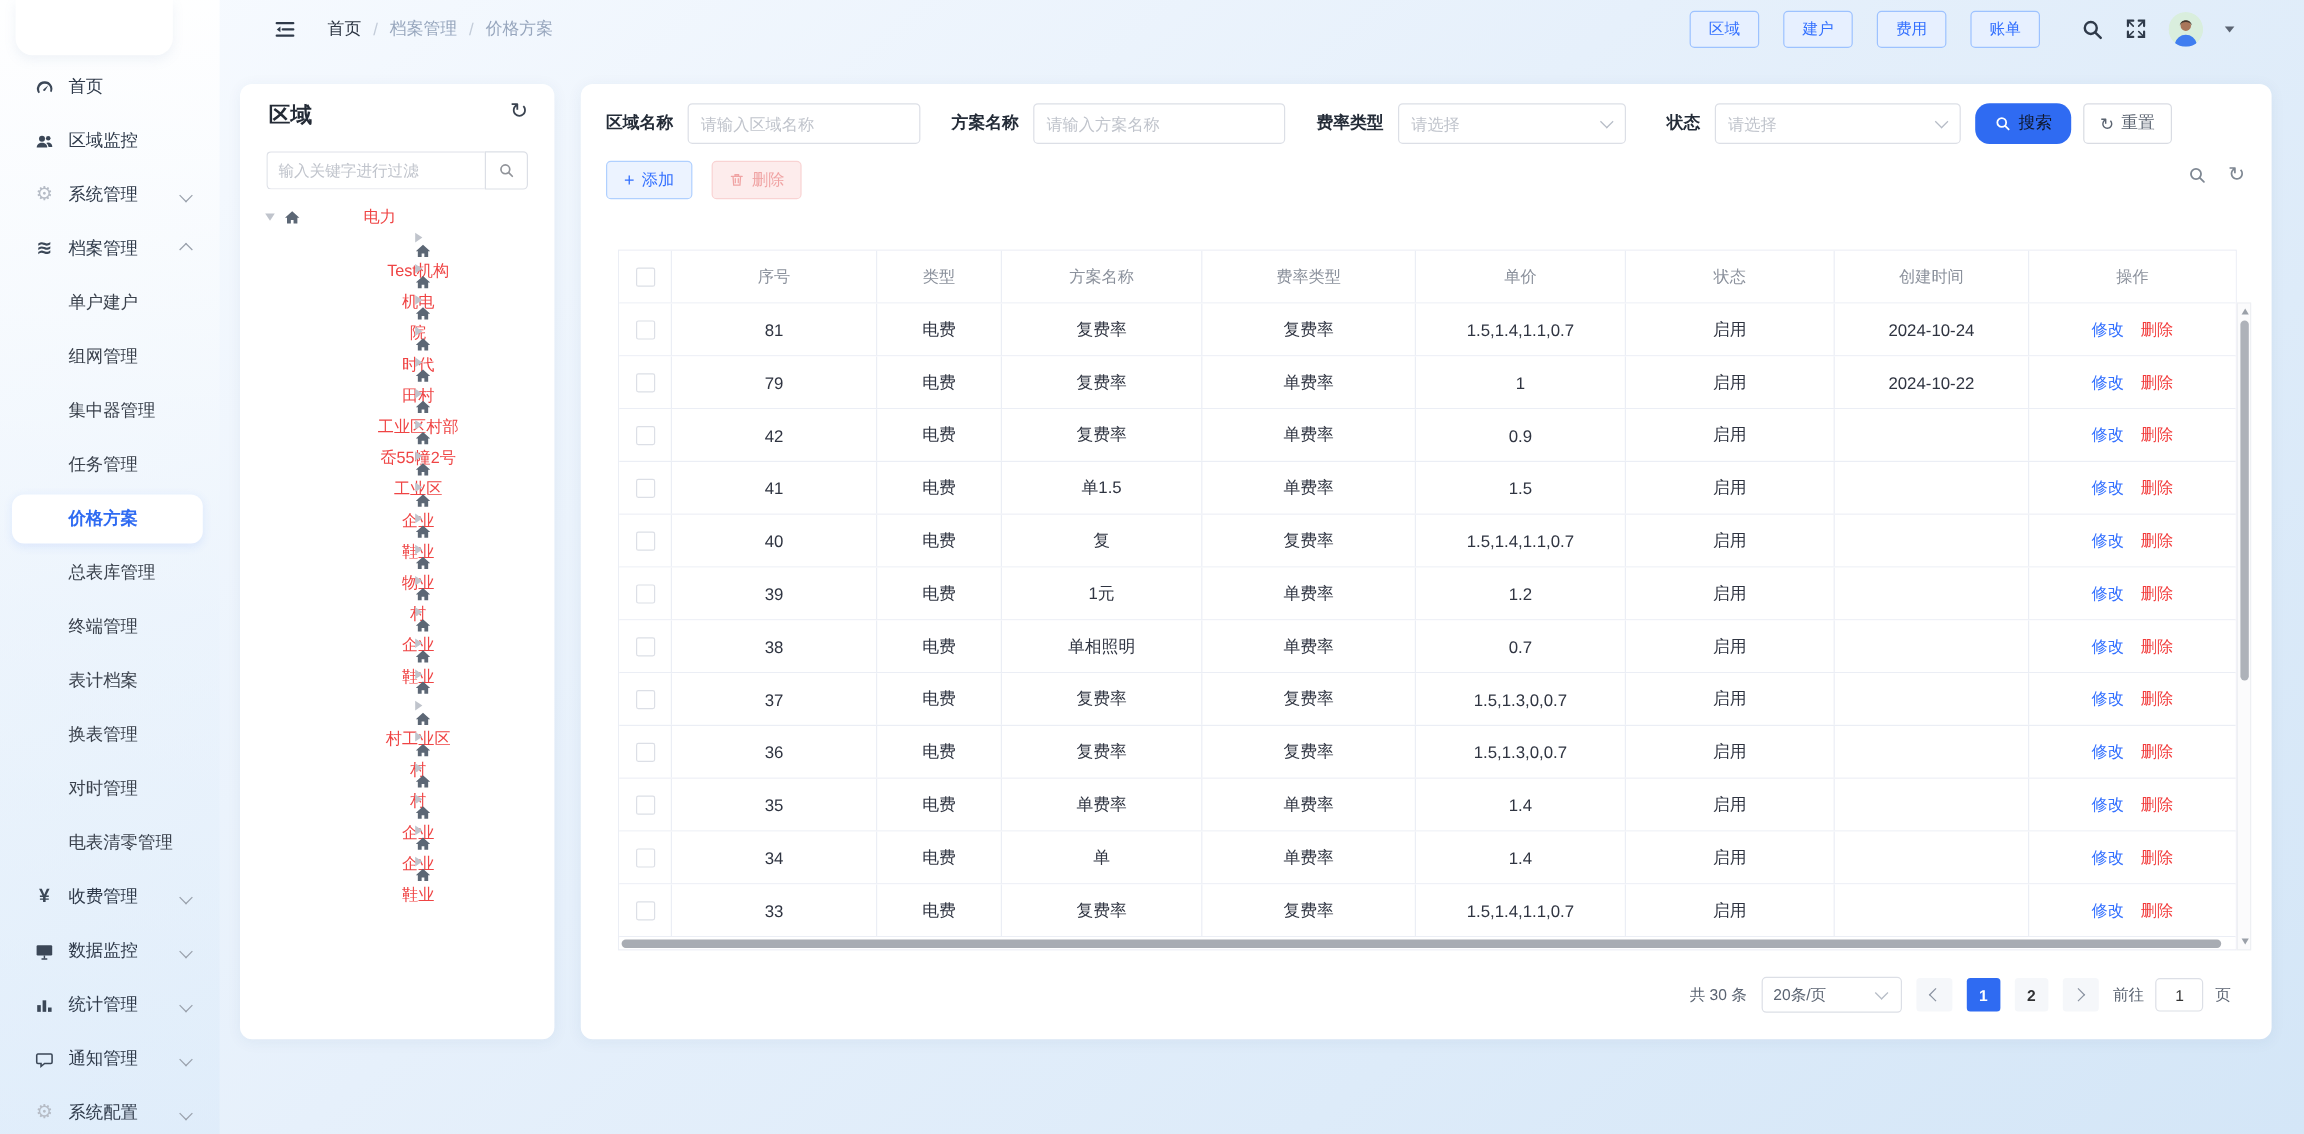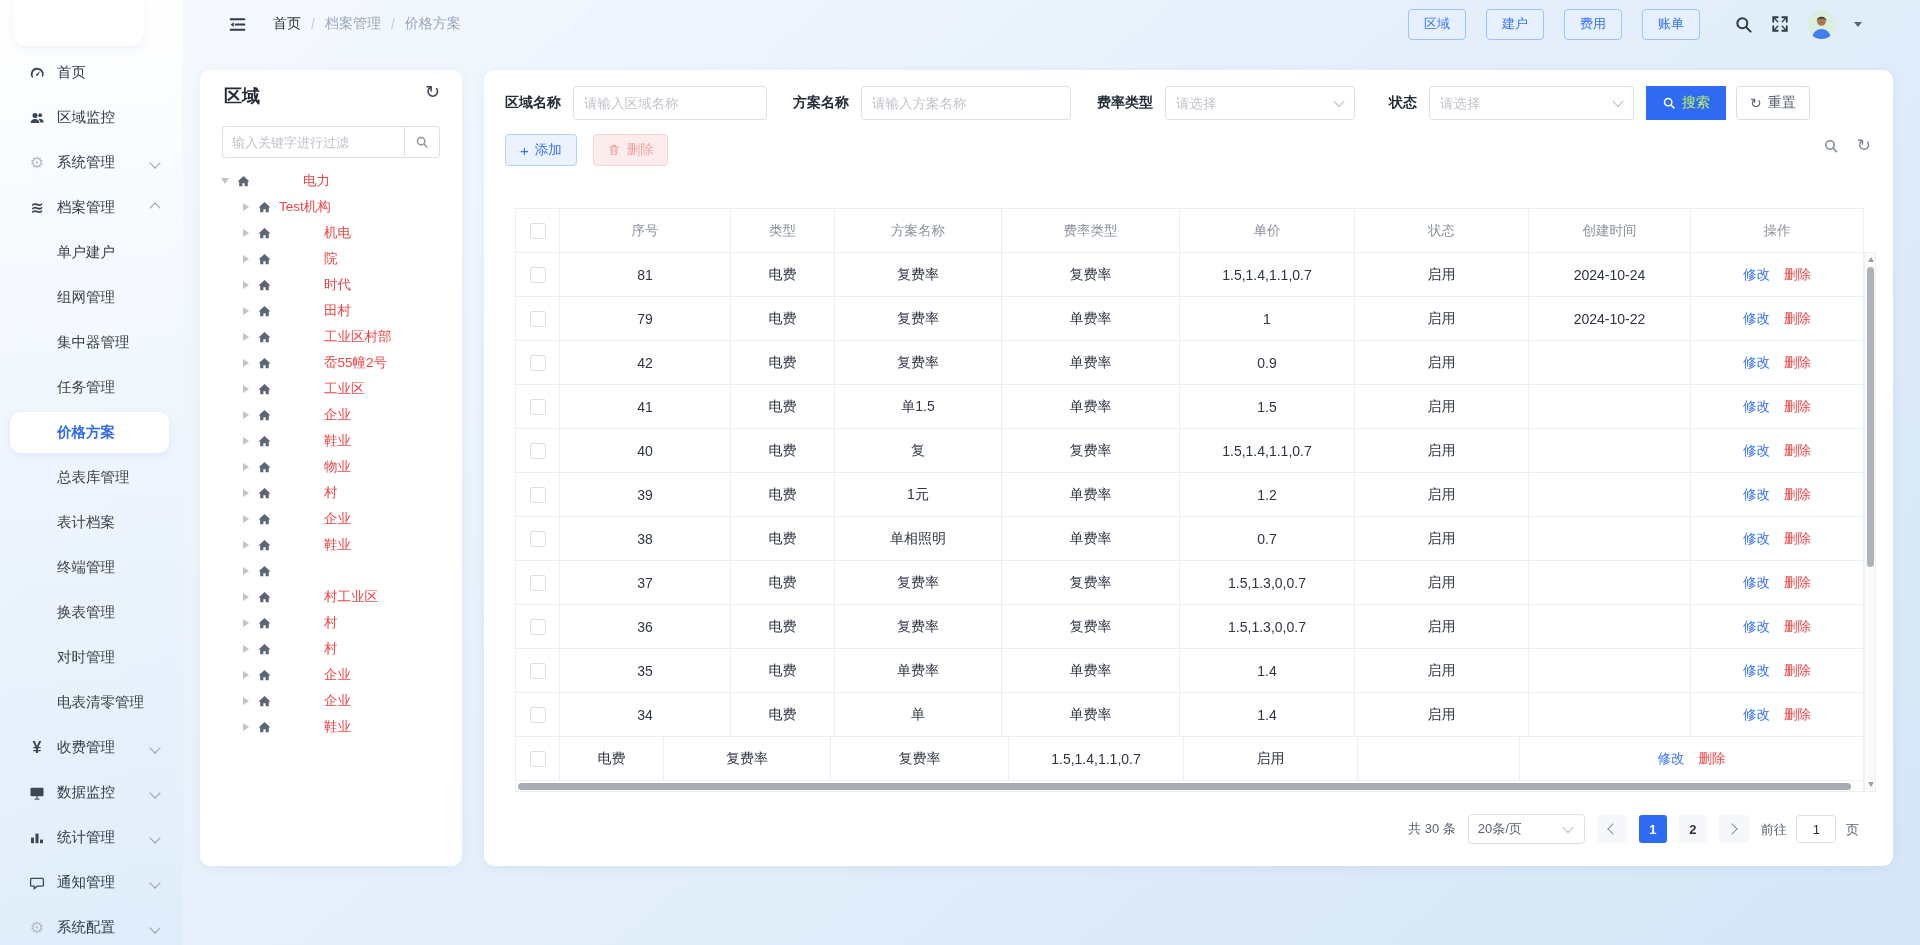--- a/index.html
+++ b/index.html
@@ -50,21 +50,21 @@
   .region-refresh{position:absolute;right:22px;top:13px;font-size:18px;color:#3a4350;cursor:pointer;}
   .region-search{position:absolute;left:22px;right:22px;top:56px;height:32px;display:flex;}
   .region-search input{flex:1;min-width:0;height:32px;border:1px solid #dcdfe6;border-right:none;
     border-radius:4px 0 0 4px;padding:0 9px;font-size:13px;color:#4c1d95;outline:none;box-sizing:border-box;
     font-family:inherit;}
   .region-search .sbtn{width:34px;border:1px solid #dcdfe6;border-radius:0 4px 4px 0;background:#fff;
     display:flex;align-items:center;justify-content:center;cursor:pointer;}
   input::placeholder{color:#c0c4cc;}
   .tree{position:absolute;left:16px;top:98px;right:8px;bottom:8px;overflow:hidden;}
   .tree-row{height:26px;display:flex;align-items:center;padding-left:6px;cursor:pointer;}
-  .tree-row.child{padding-left:27px;}
+  .tree-row.child{padding-left:27px;flex-direction:column;}
   .caret{width:0;height:0;border-top:4.5px solid transparent;border-bottom:4.5px solid transparent;
     border-left:6px solid #c0c4cc;flex:0 0 auto;}
   .caret.expanded{transform:rotate(90deg);}
   .home{display:flex;margin:0 0 0 8px;flex:0 0 auto;}
   .maskgap{display:inline-block;flex:0 0 auto;}
   .maskgap.masked{width:52px;}
   .maskgap.plain{width:7px;}
   .tlabel{font-size:13.5px;color:#ef4444;white-space:nowrap;}
   
   .main-card{position:absolute;left:484px;top:70px;width:1409px;height:796px;background:#fff;
@@ -72,21 +72,21 @@
   .filter-bar{position:absolute;left:21px;top:16px;height:34px;display:flex;align-items:center;font-size:14px;}
   .flabel{font-weight:600;color:#242c38;margin-right:12px;white-space:nowrap;}
   .fld{position:relative;height:34px;}
   .fld input{width:100%;height:34px;border:1px solid #dcdfe6;border-radius:4px;padding:0 10px;
     font-size:13.5px;color:#333;outline:none;box-sizing:border-box;background:#fff;font-family:inherit;}
   .w215{width:194px;margin-right:26px;} .w210{width:210px;margin-right:26px;}
   .w190{width:190px;margin-right:34px;} .w205{width:205px;margin-right:12px;}
   .sel-caret{position:absolute;right:12px;top:50%;width:7px;height:7px;
     border-right:1.3px solid #b6bcc6;border-bottom:1.3px solid #b6bcc6;
     transform:translateY(-70%) rotate(45deg);pointer-events:none;}
-  .btn-search{height:34px;padding:0 16px;background:#2f6bf2;color:#bef264;border:none;border-radius:0;
+  .btn-search{height:34px;padding:0 16px;background:#2f6bf2;color:#0f172a;border:none;border-radius:12px;
     font-size:14px;display:flex;align-items:center;gap:6px;cursor:pointer;font-family:inherit;}
   .btn-reset{height:34px;padding:0 13px;background:#fff;color:#5a6370;border:1px solid #d9dce3;
     border-radius:4px;font-size:14px;display:flex;align-items:center;gap:6px;margin-left:10px;cursor:pointer;font-family:inherit;}
   .btn-reset .glyph{font-size:14px;color:#5a6370;}
   .action-bar{position:absolute;left:21px;top:64px;height:32px;display:flex;gap:16px;}
   .btn-add{height:32px;padding:0 14px;background:#ecf3ff;border:1px solid #b0d0ff;color:#3370ff;
     border-radius:4px;font-size:13.5px;display:flex;align-items:center;gap:6px;cursor:pointer;font-family:inherit;}
   .btn-add .glyph{color:#3370ff;font-size:15px;}
   .btn-del{height:32px;padding:0 13px;background:#fdecec;border:1px solid #f9d3d3;color:#f0a3a3;
     border-radius:4px;font-size:13.5px;display:flex;align-items:center;gap:6px;cursor:pointer;font-family:inherit;}
@@ -183,24 +183,24 @@
     <div class="nav-item sub">
       <span class="nlabel">任务管理</span>
     </div>
     <div class="nav-item sub active">
       <span class="nlabel">价格方案</span>
     </div>
     <div class="nav-item sub">
       <span class="nlabel">总表库管理</span>
     </div>
     <div class="nav-item sub">
+      <span class="nlabel">终端管理</span>
+    </div>
+    <div class="nav-item sub">
       <span class="nlabel">表计档案</span>
-    </div>
-    <div class="nav-item sub">
-      <span class="nlabel">终端管理</span>
     </div>
     <div class="nav-item sub">
       <span class="nlabel">换表管理</span>
     </div>
     <div class="nav-item sub">
       <span class="nlabel">对时管理</span>
     </div>
     <div class="nav-item sub">
       <span class="nlabel">电表清零管理</span>
     </div>
@@ -806,20 +806,21 @@
           <div class="t-cell cw8 ops">
             <span class="lnk edit">修改</span>
             <span class="lnk del">删除</span>
           </div>
         </div>
 
         <div class="t-row">
           <div class="t-cell cw0">
             <span class="cbx"></span>
           </div>
+          <div class="t-cell cw1">33</div>
           <div class="t-cell cw2">电费</div>
           <div class="t-cell cw3">复费率</div>
           <div class="t-cell cw4">复费率</div>
           <div class="t-cell cw5">1.5,1.4,1.1,0.7</div>
           <div class="t-cell cw6">启用</div>
           <div class="t-cell cw7"></div>
           <div class="t-cell cw8 ops">
             <span class="lnk edit">修改</span>
             <span class="lnk del">删除</span>
           </div>

